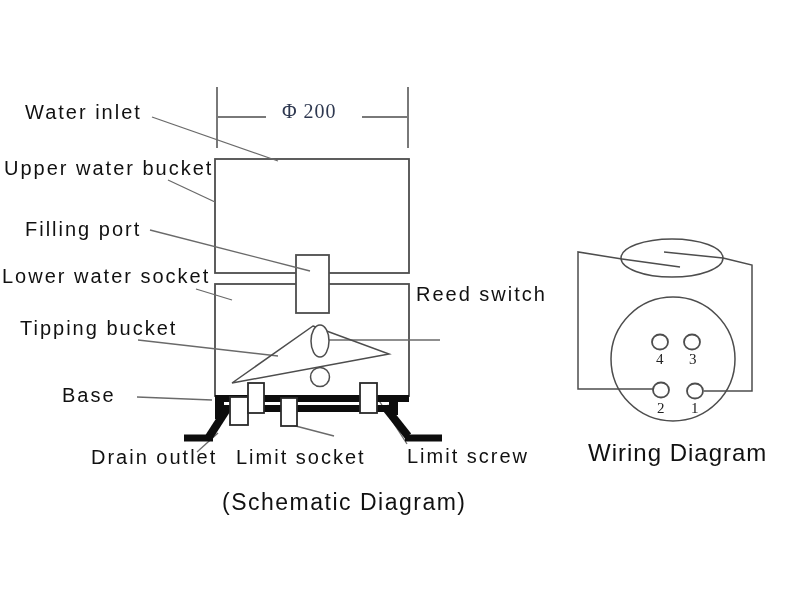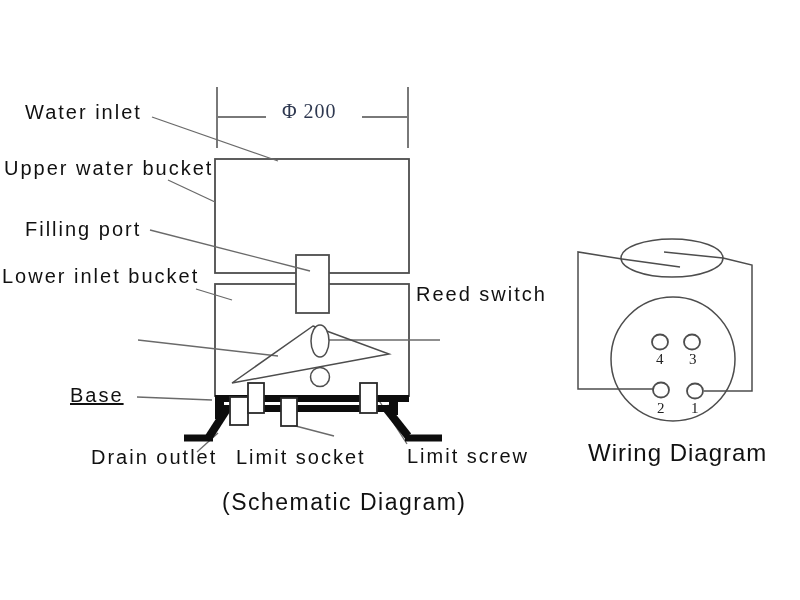--- a/index.html
+++ b/index.html
@@ -115,24 +115,25 @@
   </svg>
 
   <div class="lbl lbl-dim" style="left:282px;top:100px;">Φ 200</div>
 
   <div class="lbl" style="left:25px;top:101px;">Water inlet</div>
 
   <div class="lbl" style="left:25px;top:218px;">Filling port</div>
 
   <div class="lbl" style="left:4px;top:157px;">Upper water bucket</div>
 
-  <div class="lbl" style="left:2px;top:265px;">Lower inlet bucket</div>
+  <div class="lbl" style="left:2px;top:265px;">Lower water socket</div>
 
+  <div class="lbl" style="left:20px;top:317px;">Tipping bucket</div>
 
-  <div class="lbl" style="left:70px;top:384px;text-decoration:underline;">Base</div>
+  <div class="lbl" style="left:62px;top:384px;">Base</div>
 
   <div class="lbl" style="left:59px;top:446px;margin-left:32px;">Drain outlet</div>
 
   <div class="lbl" style="left:236px;top:446px;">Limit socket</div>
 
   <div class="lbl" style="left:407px;top:445px;">Limit screw</div>
 
   <div class="lbl" style="left:416px;top:283px;">Reed switch</div>
 
   <div class="lbl lbl-big" style="left:588px;top:440px;">Wiring Diagram</div>

